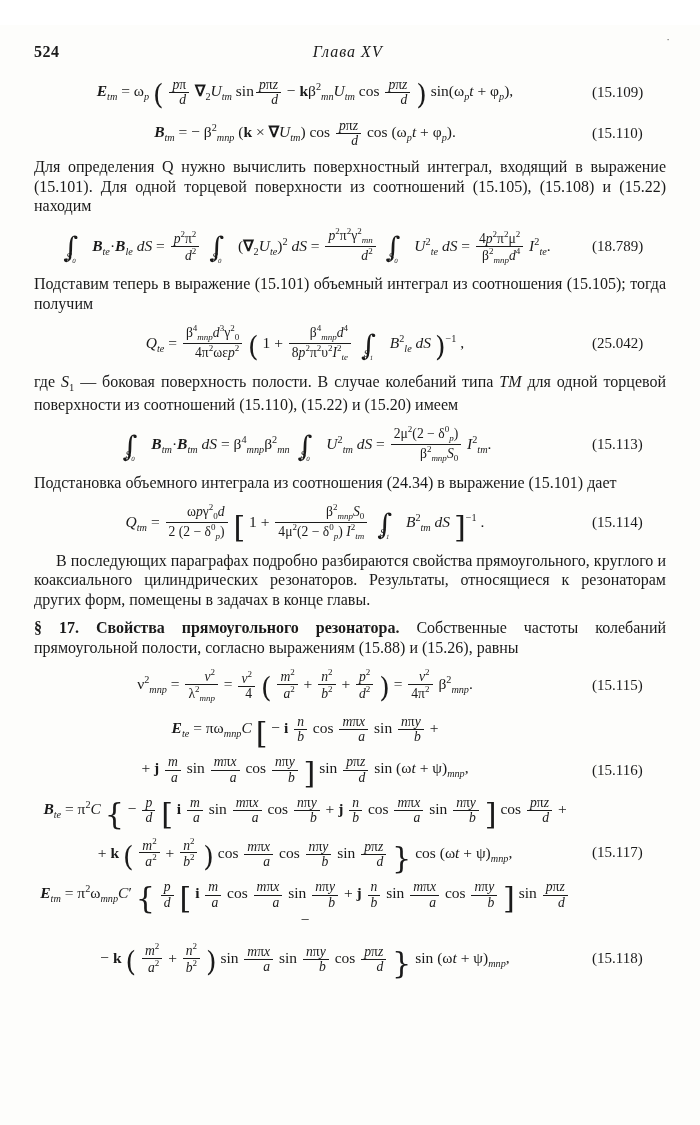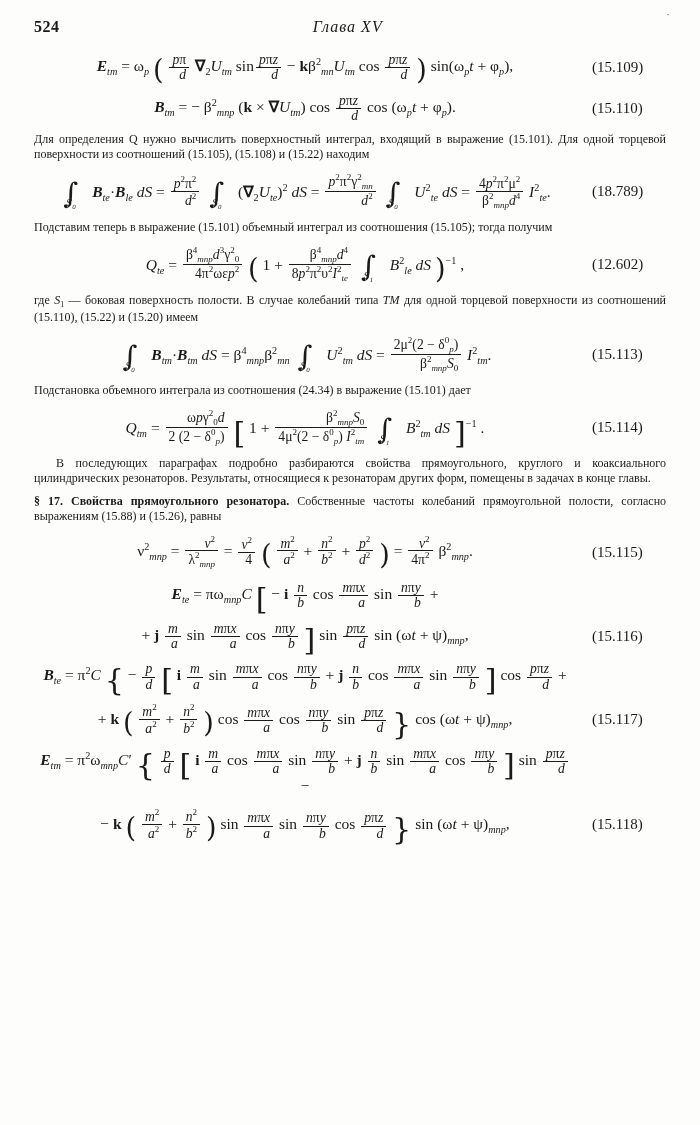--- a/index.html
+++ b/index.html
@@ -21,40 +21,41 @@
     position: relative;
     padding: 0;
     box-sizing: border-box;
     background: #fdfdfb;
   }
   .header {
     display: flex;
     align-items: flex-start;
     padding: 18px 34px 0 34px;
     font-size: 15px;
+    margin-top: 25px;
   }
   .page-num {
     font-weight: bold;
     font-size: 16px;
     letter-spacing: 0.5px;
   }
   .chapter-title {
     flex: 1;
     text-align: center;
     font-style: italic;
     font-size: 16px;
     letter-spacing: 1px;
     margin-right: 30px;
   }
   .content {
     padding: 6px 34px 0 34px;
   }
   p.para {
     margin: 9px 0 0 0;
-    font-size: 12px;
+    font-size: 16px;
     line-height: 1.22;
     text-align: justify;
     text-indent: 0;
   }
   p.para.indent {
     text-indent: 22px;
   }
   .eqrow {
     display: flex;
     align-items: center;
@@ -208,21 +209,21 @@
     <div class="eqrow">
       <div class="eqbody">
         <i>Q</i><sub><i>te</i></sub> =
         <span class="frac"><span class="num">β<sup>4</sup><sub><i>mnp</i></sub><i>d</i><sup>3</sup>γ<sup>2</sup><sub>0</sub></span><span class="den">4π<sup>2</sup>ωε<i>p</i><sup>2</sup></span></span>
         <span class="bigparen">(</span> 1 +
         <span class="frac"><span class="num">β<sup>4</sup><sub><i>mnp</i></sub><i>d</i><sup>4</sup></span><span class="den">8<i>p</i><sup>2</sup>π<sup>2</sup>υ<sup>2</sup><i>I</i><sup>2</sup><sub><i>te</i></sub></span></span>
         <span class="intwrap"><span class="intg">∫<span class="lim">S<sub>1</sub></span></span></span>
         <i>B</i><sup>2</sup><sub><i>le</i></sub> <i>dS</i>
         <span class="bigparen">)</span><sup>−1</sup> ,
       </div>
-      <div class="eqnum">(12.602)</div>
+      <div class="eqnum">(25.042)</div>
     </div>
 
     <p class="para">
       где <i>S</i><sub>1</sub> — боковая поверхность полости. В случае колебаний типа <i>TM</i> для одной торцевой поверхности из соотношений (15.110), (15.22) и (15.20) имеем
     </p>
 
     <div class="eqrow">
       <div class="eqbody">
         <span class="intwrap"><span class="intg">∫<span class="lim">S<sub>0</sub></span></span></span>
         <span class="bu it">B</span><sub class="it">tm</sub>·<span class="bu it">B</span><sub class="it">tm</sub> <i>dS</i> =

